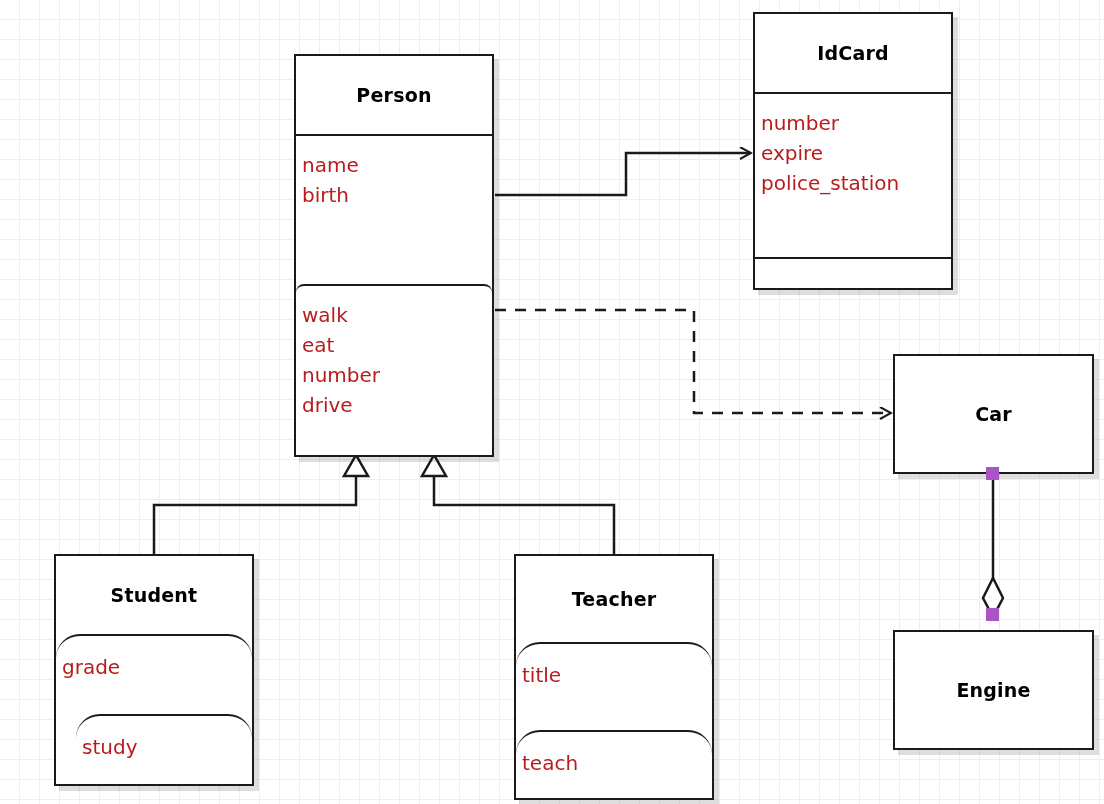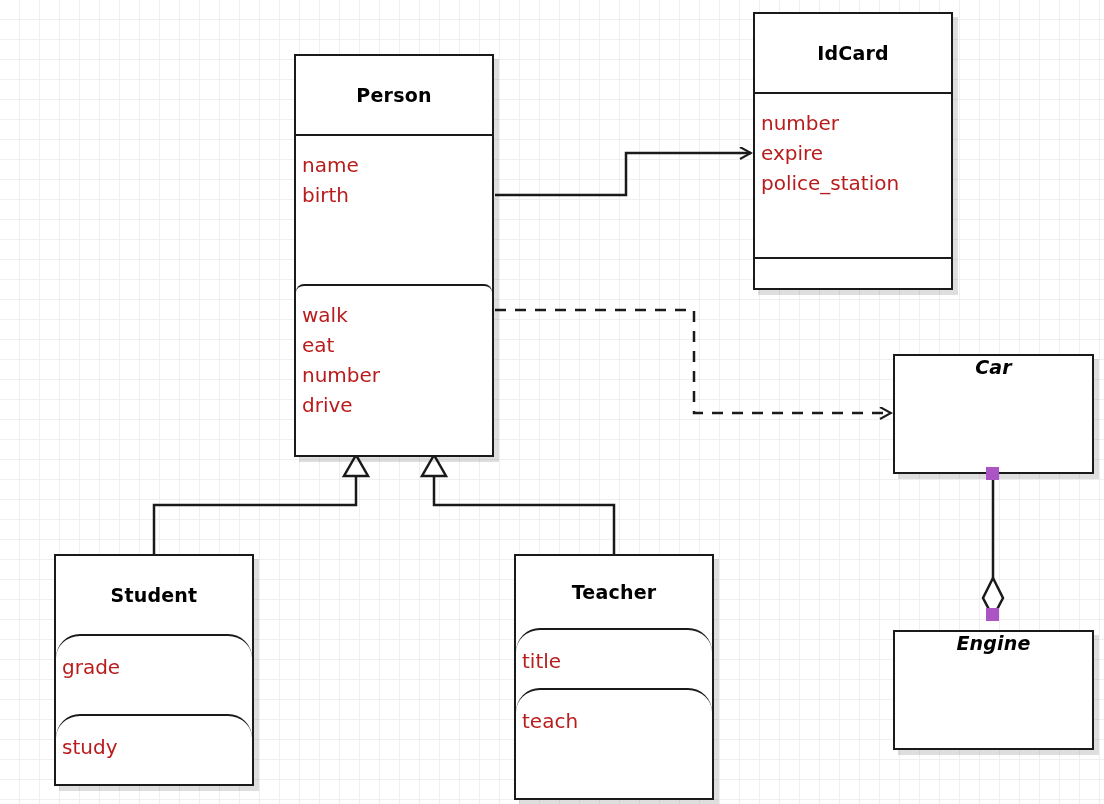--- a/index.html
+++ b/index.html
@@ -65,23 +65,23 @@
   }
   .member {
     font-size: 20px;
     line-height: 30px;
     color: #b91c1c;
     white-space: nowrap;
   }
   .c-empty {}
   .only-title {
     justify-content: center;
+    align-items: center;
     display: flex;
     height: 100%;
-    font-style: italic;
   }
   .handle {
     position: absolute;
     width: 13px;
     height: 13px;
     background: #ab55c4;
     z-index: 6;
   }
 </style>
 </head>
@@ -148,30 +148,30 @@
     <div class="compartment c-empty" style="flex:1;"></div>
   </div>
 
   <div class="uml-class" style="left:54px; top:554px; width:200px; height:232px;">
     <div class="compartment c-title" style="height:78px;">
       <span class="class-name">Student</span>
     </div>
     <div class="compartment c-body tight" style="height:80px;">
       <div class="member">grade</div>
     </div>
-    <div class="compartment c-body tight" style="flex:1;">
+    <div class="compartment c-body tight" style="flex:1;margin-left:20px;">
       <div class="member">study</div>
     </div>
   </div>
 
   <div class="uml-class" style="left:514px; top:554px; width:200px; height:246px;">
-    <div class="compartment c-title" style="height:72px;">
+    <div class="compartment c-title" style="height:86px;">
       <span class="class-name">Teacher</span>
     </div>
-    <div class="compartment c-body tight" style="height:60px;">
+    <div class="compartment c-body tight" style="height:88px;">
       <div class="member">title</div>
     </div>
     <div class="compartment c-body tight" style="flex:1;">
       <div class="member">teach</div>
     </div>
   </div>
 
   <div class="uml-class" style="left:893px; top:354px; width:201px; height:120px;">
     <div class="compartment only-title" style="height:100%;">
       <span class="class-name">Car</span>

